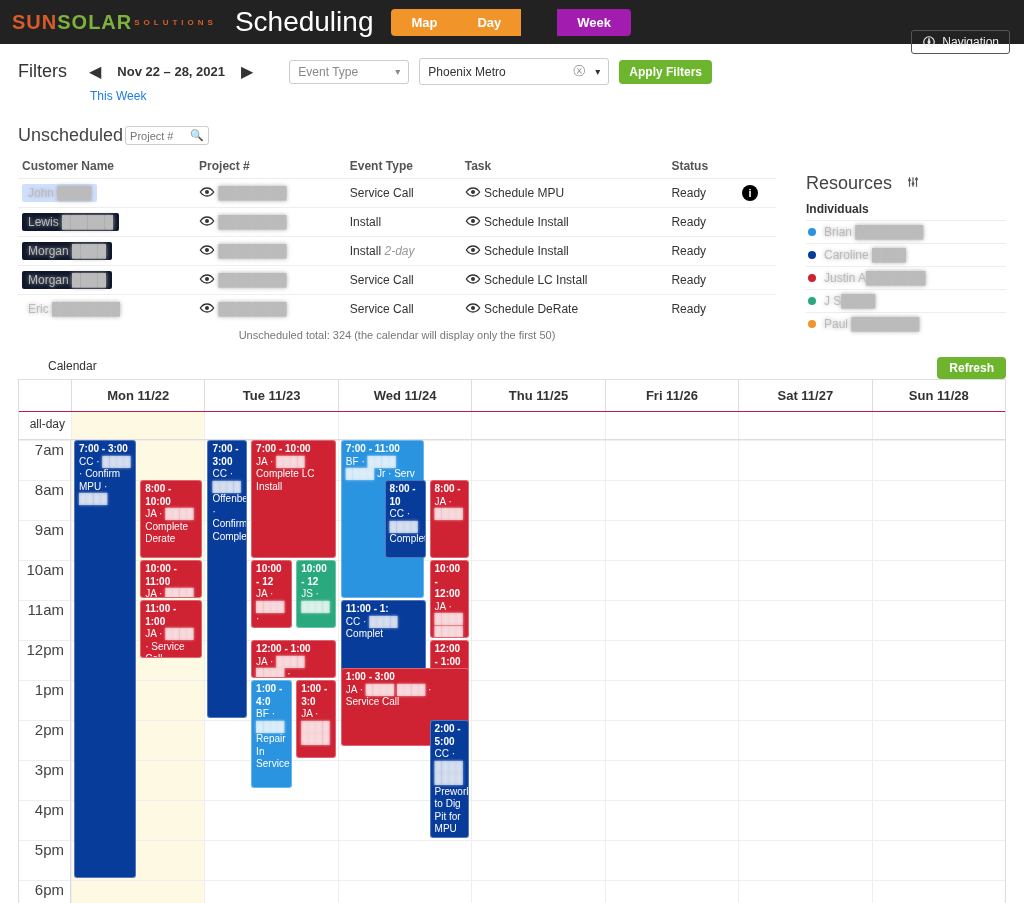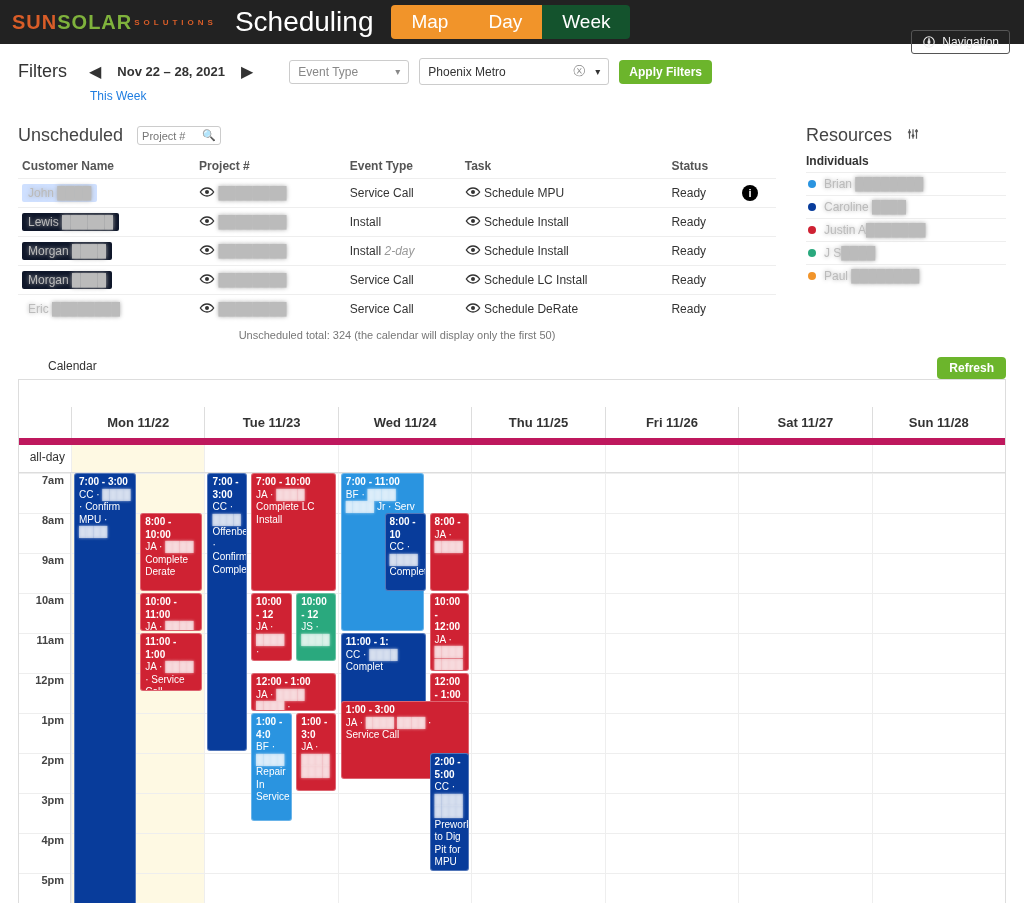--- a/index.html
+++ b/index.html
@@ -6,23 +6,23 @@
   body { font-family: -apple-system, BlinkMacSystemFont, "Segoe UI", Arial, sans-serif; font-size: 12px; color: #333; background: #fff; width: 1024px; }
   
   
   .topbar { background: #222; height: 44px; display: flex; align-items: center; padding: 0 12px; position: relative; }
   .logo { display: flex; align-items: center; font-weight: 700; font-size: 20px; letter-spacing: 1px; }
   .logo .sun { color: #d95d28; }
   .logo .solar { color: #7fb23c; }
   .logo .solutions { color: #d95d28; font-size: 8px; letter-spacing: 4px; margin-left: 2px; }
   .app-title { color: #fff; font-size: 28px; margin-left: 18px; }
   .view-tabs { display: inline-flex; margin-left: 18px; border-radius: 4px; overflow: hidden; }
-  .view-tabs div { padding: 6px 20px; font-size: 19px; font-weight: 400; cursor: pointer; }
+  .view-tabs div { padding: 6px 20px; font-size: 13px; font-weight: 700; cursor: pointer; }
   .view-tabs .light { background: #f1942a; color: #fff; }
-  .view-tabs .dark { background: #14532d; color: #fff; }
+  .view-tabs .dark { background: #a21caf; color: #fff; margin-left: 36px; }
   .nav-btn { position: absolute; right: 14px; top: 30px; border: 1px solid #555; color: #eee; padding: 4px 10px; border-radius: 3px; display: flex; align-items: center; gap: 6px; font-size: 12px; cursor: pointer; }
   .nav-btn svg { width: 14px; height: 14px; stroke: #eee; fill: none; }
 
   .page { padding: 14px 18px 10px 18px; }
 
   
   .filters-row { display: flex; align-items: center; gap: 10px; }
   .filters-label { font-size: 18px; color: #333; margin-right: 6px;}
   .arrow { font-size: 16px; cursor: pointer; padding: 0 6px; }
   .date-range { font-weight: 600; font-size: 13px; }
@@ -30,59 +30,59 @@
   .select { border: 1px solid #ccc; border-radius: 3px; padding: 4px 8px; font-size: 12px; color: #888; display:flex; align-items:center; justify-content:space-between;}
   .select .caret { font-size: 10px; margin-left: 6px;}
   .select.evtype { width: 120px; }
   .select.location { width: 190px; color: #333; }
   .clear-x { color:#888; margin-left:auto; margin-right:4px; font-size:12px;}
   .apply-btn { background: #6cb52c; color: #fff; font-weight: 600; padding: 5px 10px; border-radius: 4px; font-size:12px; cursor:pointer;}
   .refresh-btn { background: #6cb52c; color: #fff; font-weight: 600; padding: 4px 12px; border-radius: 4px; font-size:12px; cursor:pointer; float:right;}
 
   
   .mid-row { display: flex; gap: 30px; margin-top: 22px; }
-  .panel-title { font-size: 18px; color: #444; margin-bottom: 8px; display:flex; align-items:center; gap:14px;}
+  .panel-title { font-size: 18px; color: #444; margin-bottom: 8px; display:flex; align-items:center; gap:2px;}
   .project-search { border:1px solid #ccc; border-radius:3px; display:inline-flex; align-items:center; padding:2px 4px; font-size:11px;}
   .project-search input { border:none; outline:none; width:60px; font-size:11px;}
   
   .unsched { flex: 1; }
   .unsched-table { width: 100%; border-collapse: collapse; font-size: 12px; }
   .unsched-table th { text-align: left; font-weight: 600; color:#555; padding: 5px 4px; font-size:12px;}
   .unsched-table td { padding: 5px 4px; border-top: 1px solid #eee; vertical-align:middle;}
   .cust { display:inline-block; padding:2px 6px; border-radius:2px;}
   .cust.sel { background:#cfe0ff; }
   .cust.pink { background:#0f172a; }
   .blur { color:#bbb; text-shadow: 0 0 4px #aaa;}
   .eye { display:inline-block; width:16px; height:10px; }
   .eye svg { width:16px; height:10px;}
   .info-i { display:inline-flex; width:16px; height:16px; border-radius:50%; background:#000; color:#fff; align-items:center; justify-content:center; font-size:11px; font-weight:700;}
   .unsched-footer { font-size: 11px; color: #777; text-align: center; padding-top: 6px;}
   
   .resources { width: 200px; }
-  .res-head { display:flex; align-items:flex-start; gap:14px;}
+  .res-head { display:flex; align-items:flex-start; gap:14px;margin-top:48px;}
   .res-sub { font-size: 12px; font-weight: 600; margin: 6px 0 4px 0; }
   .res-list div { display:flex; align-items:center; gap:8px; padding:4px 2px; border-top:1px solid #eee;}
   .dot { width:8px; height:8px; border-radius:50%; }
   .filter-icon svg { width:14px; height:14px; stroke:#555;}
   
   
   .cal-wrap { margin-top: 16px; }
   .cal-title { font-size: 12px; margin-bottom:4px;margin-left:30px;}
   .cal { border:1px solid #ddd; }
-  .cal-head { display:grid; grid-template-columns: 52px repeat(7, 1fr); border-bottom:7px solid #be185d;margin-top:27px; }
+  .cal-head { display:grid; grid-template-columns: 52px repeat(7, 1fr); border-bottom:1px solid #be185d; }
   .cal-head div { text-align:center; font-weight:700; padding:8px 0; border-left:1px solid #ddd; font-size:13px;}
   .cal-head div:first-child { border-left:none; }
   .allday-row { display:grid; grid-template-columns: 52px repeat(7, 1fr); border-bottom:1px solid #ddd; height:28px;}
   .allday-row div { border-left:1px solid #eee; font-size:12px; padding:5px 4px;}
   .allday-row div:first-child { border-left:none; text-align:right; padding-right:6px;}
   .allday-row .today { background:#fef9e3; }
   
   .cal-body { display:grid; grid-template-columns: 52px repeat(7, 1fr); position:relative; height: 520px; overflow:hidden;}
   .time-col { border-right:1px solid #ddd; }
-  .time-col div { height:40px; text-align:right; padding-right:6px; font-size:11px; color:#444; border-top:1px solid #eee;font-weight:bold;}
+  .time-col div { height:40px; text-align:right; padding-right:6px; font-size:15px; color:#444; border-top:1px solid #eee;}
   .day-col { border-left:1px solid #eee; position:relative; }
   .day-col.today { background:#fef9e3; }
   .day-col .hourline { position:absolute; left:0; right:0; height:1px; background:#eee;}
   
   .ev { position:absolute; left:2px; right:2px; border-radius:3px; color:#fff; font-size:10px; padding:2px 4px; overflow:hidden; line-height:1.25; border:1px solid rgba(255,255,255,.3);}
   .ev.navy { background:#083c9b; }
   .ev.red { background:#cf2233; }
   .ev.blue { background:#2a94e0; }
   .ev.green { background:#2aa97e; }
   .ev .blurw { color:rgba(255,255,255,.6); text-shadow:0 0 3px rgba(255,255,255,.6);}

